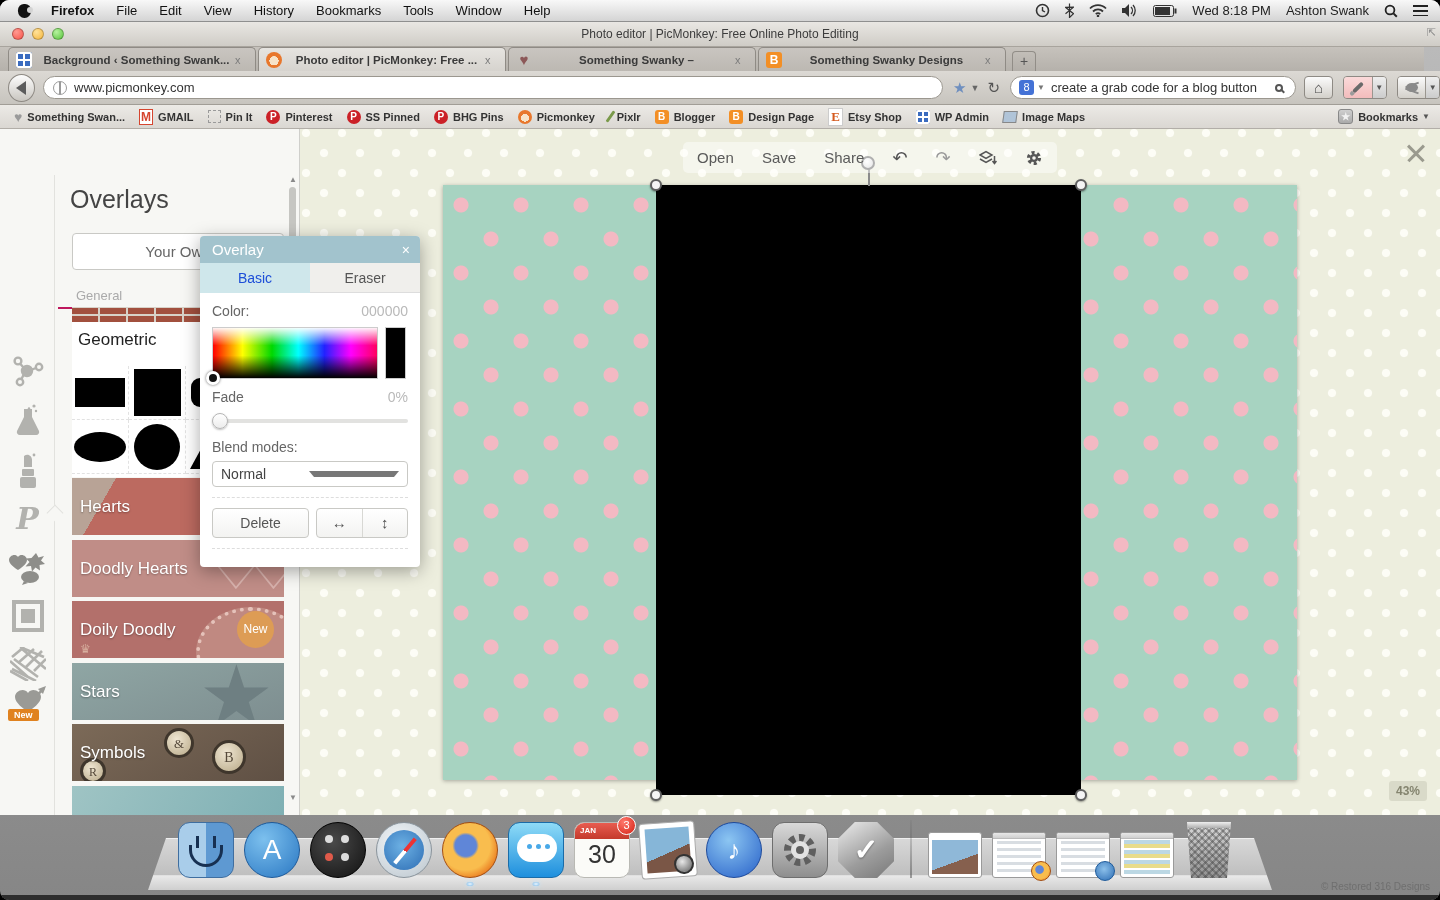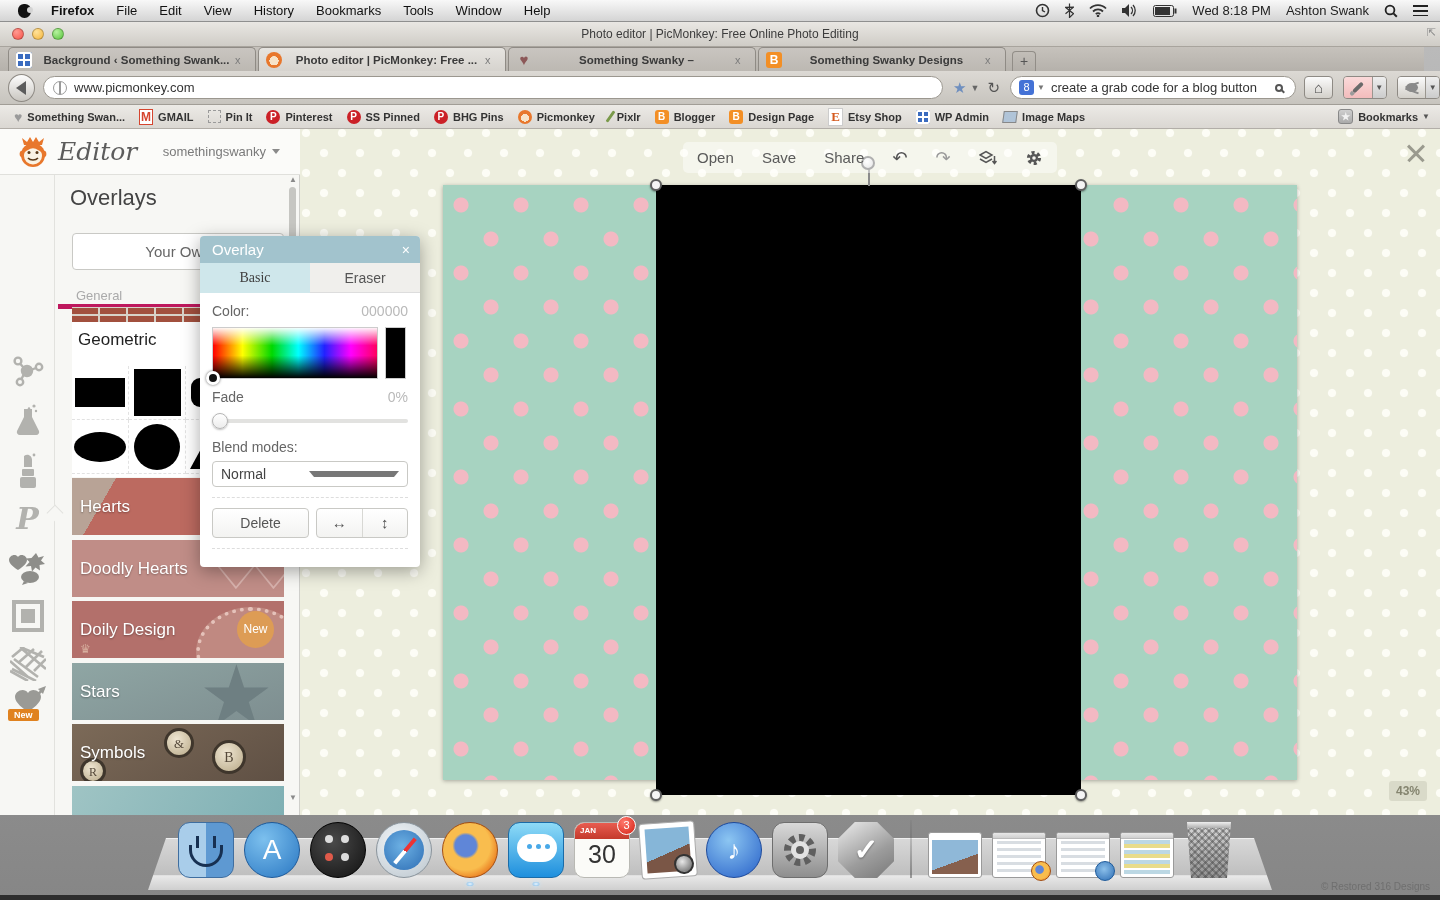--- a/index.html
+++ b/index.html
@@ -1,19 +1,19 @@
 <!DOCTYPE html>
 <html><head>
 <meta charset="utf-8">
 <style>
   * { margin:0; padding:0; box-sizing:border-box; }
   html,body { width:1440px; height:900px; }
   body { font-family:"Liberation Sans", sans-serif; background:#000; }
   .screen { position:relative; width:1440px; height:900px; overflow:hidden;
-            background:linear-gradient(180deg,#bdbdbd 0%,#9b9b9b 60%,#868686 100%); }
+            background:linear-gradient(180deg,#bdbdbd 0%,#9b9b9b 60%,#868686 100%);border-radius:9px; }
 
   
   .menubar { position:absolute; top:0; left:0; right:0; height:22px;
     background:linear-gradient(#f8f8f8,#d4d4d4); border-bottom:1px solid #8f8f8f;
     display:flex; align-items:center; font-size:13px; color:#111; z-index:200; }
   .menubar .apple { width:13px; height:14px; background:#111; border-radius:45% 45% 48% 48%;
     margin:0 20px 0 18px; position:relative; }
   .menubar .apple::before { content:""; position:absolute; right:-2px; top:3px; width:6px; height:6px;
     background:#d4d4d4; border-radius:50%; }
   .menu-item { margin-right:22px; }
@@ -167,24 +167,24 @@
   .chv-dn { width:0; height:0; border:4px solid transparent; border-top:5px solid #8a8a8a; margin-left:6px; margin-top:4px;}
 
   .iconstrip { position:absolute; left:0; top:46px; width:55px; height:640px; background:#f7f7f4;
     border-right:1px solid #e2e2de; }
   .strip-ico { position:absolute; left:0; width:55px; text-align:center; }
   .notch { position:absolute; left:49px; top:378px; width:12px; height:12px; background:#f7f7f4;
     border-left:1px solid #e2e2de; border-bottom:1px solid #e2e2de; transform:rotate(135deg); z-index:5;}
   .strip-new { position:absolute; left:8px; top:534px; background:#e0821f; color:#fff; font-size:9px;
     font-weight:bold; padding:1px 6px; border-radius:2px; }
 
-  .panel-title { position:absolute; left:70px; top:56px; font-size:22px; color:#444; }
+  .panel-title { position:absolute; left:70px; top:56px; font-size:25px; color:#444; }
   .yourown-btn { position:absolute; left:72px; top:104px; width:212px; height:37px; background:#fff;
     border:1px solid #c9c9c5; border-radius:4px; font-size:15px; color:#666; text-align:center; line-height:35px;}
-  .section-row { position:absolute; left:58px; top:154px; width:228px; height:26px; border-bottom:5px solid #be185d;
+  .section-row { position:absolute; left:58px; top:154px; width:228px; height:26px; border-bottom:2px solid #be185d;
     font-size:13px; color:#aaa; }
   .section-row span { margin-left:18px; line-height:26px; }
   .brickstrip { position:absolute; left:72px; top:178px; width:212px; height:15px; background-color:#a2503e;
     background-image:repeating-linear-gradient(0deg,rgba(0,0,0,0) 0 6px,#d8d2c8 6px 8px),
                      repeating-linear-gradient(90deg,rgba(0,0,0,0) 0 26px,#d8d2c8 26px 28px); }
   .geo-card { position:absolute; left:72px; top:193px; width:212px; height:155px; background:#fff; }
   .geo-label { position:absolute; left:6px; top:8px; font-size:17px; color:#222; }
   .geo-grid { position:absolute; left:0; top:44px; width:212px; height:110px; display:grid;
     grid-template-columns:57px 57px 57px; grid-template-rows:54px 54px; column-gap:0; }
   .geo-cell { border-right:1px dashed #e2e2e2; border-bottom:1px dashed #e2e2e2;
@@ -221,21 +221,21 @@
   .pscroll-dn { position:absolute; left:289px; top:664px; font-size:8px; color:#8a8a8a; }
 
   
   .dialog { position:absolute; left:200px; top:107px; width:220px; background:#fff; border-radius:4px;
     box-shadow:0 4px 18px rgba(0,0,0,.35); z-index:60; font-size:14px; }
   .dlg-head { height:27px; background:#a2c3cd; border-radius:4px 4px 0 0; display:flex; align-items:center; }
   .dlg-title { color:#fff; font-size:15px; margin-left:12px; flex:1; }
   .dlg-x { color:#fff; font-size:14px; margin-right:10px; }
   .dlg-tabs { display:flex; height:30px; }
   .dlg-tab { flex:1; text-align:center; line-height:30px; }
-  .dlg-tab.basic { background:#cfe7eb; color:#404040;font-family:Liberation Serif, serif; }
+  .dlg-tab.basic { background:#cfe7eb; color:#1d4ed8; }
   .dlg-tab.eraser { background:#f0efec; color:#555; border-bottom:1px solid #ddd; }
   .dlg-body { padding:10px 12px 8px 12px; }
   .row-between { display:flex; justify-content:space-between; align-items:center; }
   .lbl { color:#666; }
   .val-dim { color:#b9b9b9; }
   .spectrum-wrap { margin-top:8px; display:flex; gap:7px; position:relative; }
   .spectrum { width:166px; height:52px; border:1px solid #ccc;
     background:linear-gradient(to bottom, rgba(255,255,255,.95), rgba(255,255,255,0) 35%, rgba(0,0,0,0) 55%, #000 100%),
       linear-gradient(to right,#ff0000,#ffff00 18%,#00d800 36%,#00ffff 52%,#2222ff 68%,#ff00ff 84%,#ff0060 100%); }
   .spec-handle { position:absolute; left:-6px; bottom:-6px; width:14px; height:14px; border-radius:50%;
@@ -559,39 +559,20 @@
               <circle cx="9" cy="9" r="1.8" fill="#f5f5ef"></circle>
             </svg>
         </span>
       </div>
 
       <div class="collapse-x"></div>
       <div class="zoom-badge">43%</div>
     </div>
 
     <div class="leftcol">
-      <div class="pm-header">
-        <span class="pm-logo-ico">
-          <svg width="34" height="32" viewBox="0 0 34 32">
-            <path d="M8 9 L6 2 L11 6 L14 1 L17 6 L20 1 L23 6 L28 2 L26 9z" fill="#e8772c"></path>
-            <circle cx="17" cy="19" r="12" fill="#e8772c"></circle>
-            <circle cx="7" cy="18" r="3.4" fill="#e8772c"></circle>
-              <circle cx="27" cy="18" r="3.4" fill="#e8772c"></circle>
-            <path d="M8 20a9 8.5 0 0 0 18 0 6.5 6 0 0 0-4-6 7.5 7 0 0 0-10 0 6.5 6 0 0 0-4 6z" fill="#faf3e4"></path>
-            <circle cx="13" cy="16.5" r="1.5" fill="#5a3a1a"></circle>
-              <circle cx="21" cy="16.5" r="1.5" fill="#5a3a1a"></circle>
-            <path d="M12 22a6 4.5 0 0 0 10 0" fill="none" stroke="#5a3a1a" stroke-width="1.6"></path>
-          </svg>
-        </span>
-        <span class="pm-logo-text">Editor</span>
-        <span class="pm-account">
-          <span>somethingswanky</span>
-          <span class="chv-dn"></span>
-        </span>
-      </div>
 
       <div class="iconstrip">
         <span class="strip-ico" style="top:178px;">
           <svg width="36" height="36" viewBox="0 0 36 36" style="margin:0 auto;">
               <g stroke="#b2b2ae" stroke-width="2.4" fill="none">
                 <circle cx="17" cy="18" r="5" fill="#b2b2ae"></circle>
                 <circle cx="8" cy="8" r="3.4"></circle>
                 <circle cx="29" cy="14" r="3.2"></circle>
                 <circle cx="10" cy="29" r="3.2"></circle>
                 <path d="M13.5 14.5 10 10.5M22 16.5l4-1.5M13.5 22 11.5 26"></path>
@@ -689,21 +670,21 @@
         <span class="deco">♥♥</span>
         <span class="tile-label">Hearts</span>
       </div>
       <div class="tile tile-doodly">
         <span class="deco">♡♡</span>
         <span class="tile-label">Doodly Hearts</span>
       </div>
       <div class="tile tile-doily">
         <span class="lace"></span>
         <span class="badge-new">New</span>
-        <span class="tile-label">Doily Design</span>
+        <span class="tile-label">Doily Doodly</span>
         <span class="crown">♛</span>
       </div>
       <div class="tile tile-stars">
         <span class="deco">★</span>
         <span class="tile-label">Stars</span>
       </div>
       <div class="tile tile-symbols">
         <span class="key" style="left:92px;top:4px;width:30px;height:30px;line-height:26px;font-size:13px;">&amp;</span>
         <span class="key" style="left:140px;top:16px;width:34px;height:34px;line-height:30px;font-size:14px;">B</span>
         <span class="key" style="left:8px;top:34px;width:26px;height:26px;line-height:22px;font-size:12px;">R</span>

